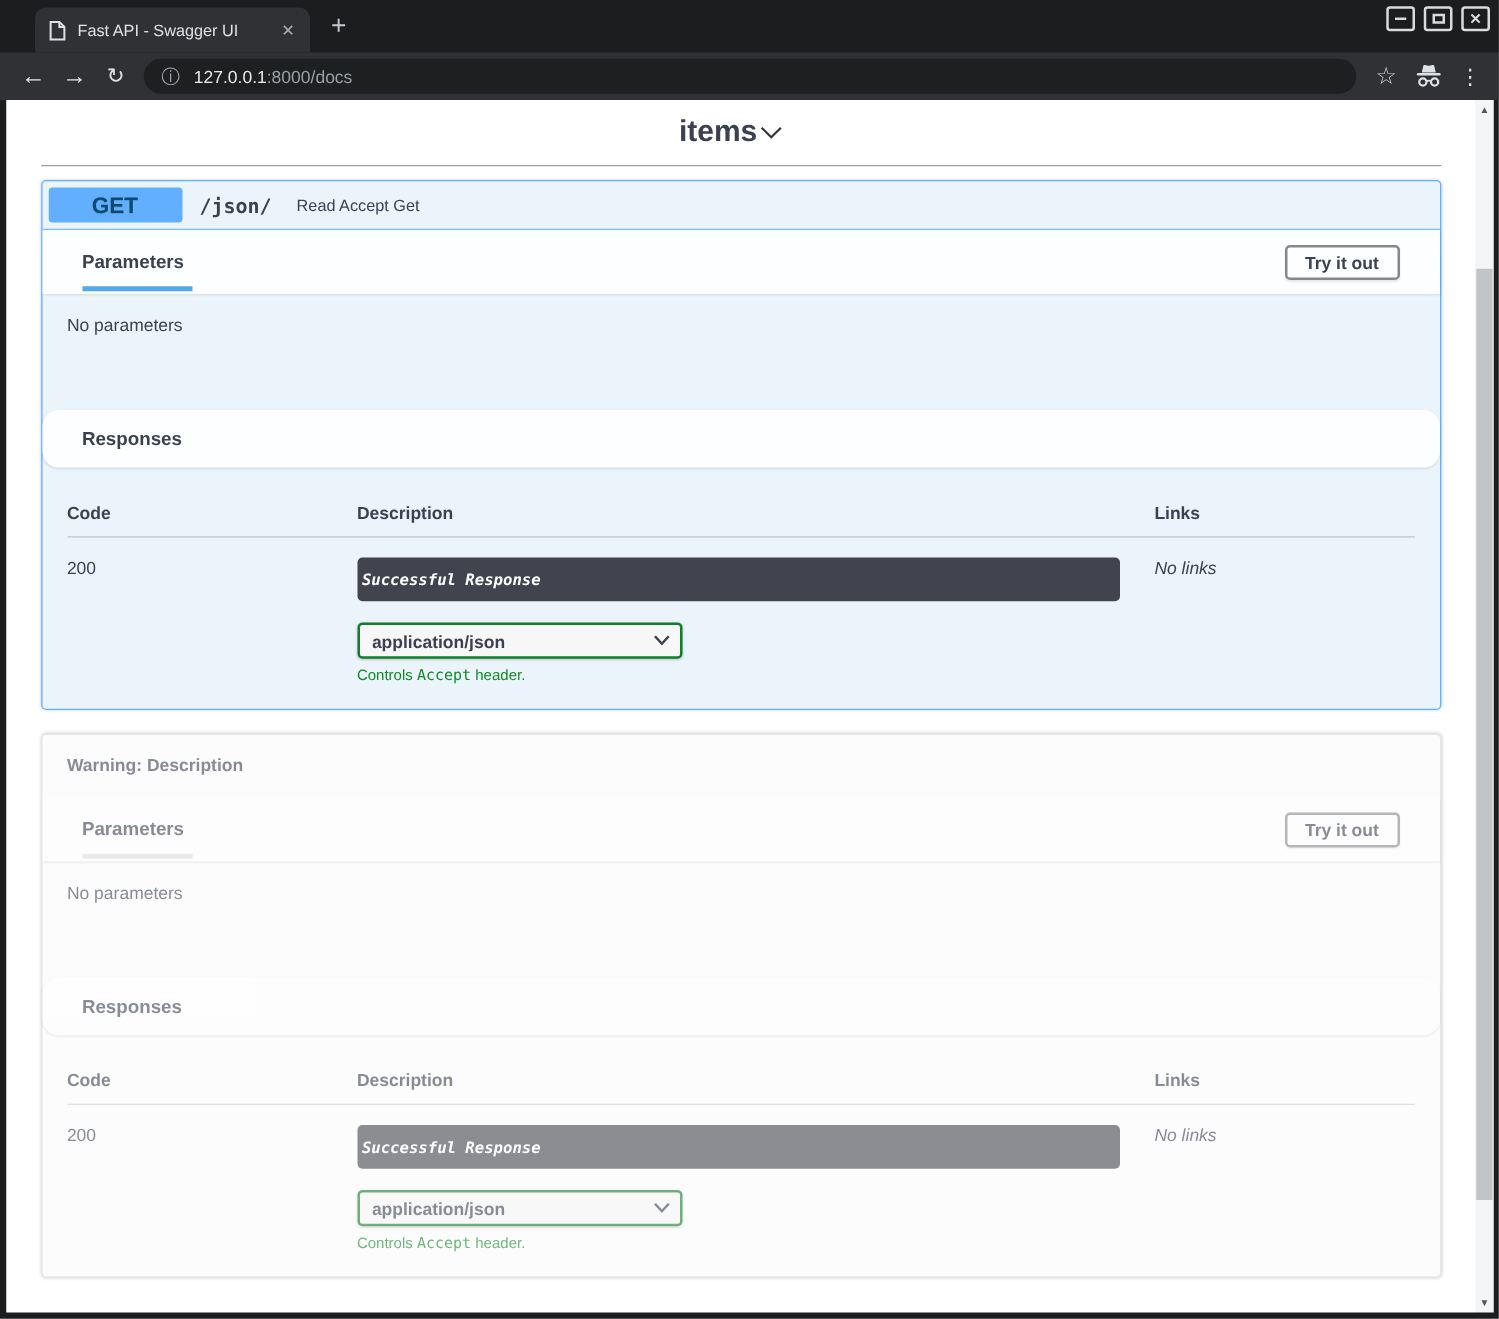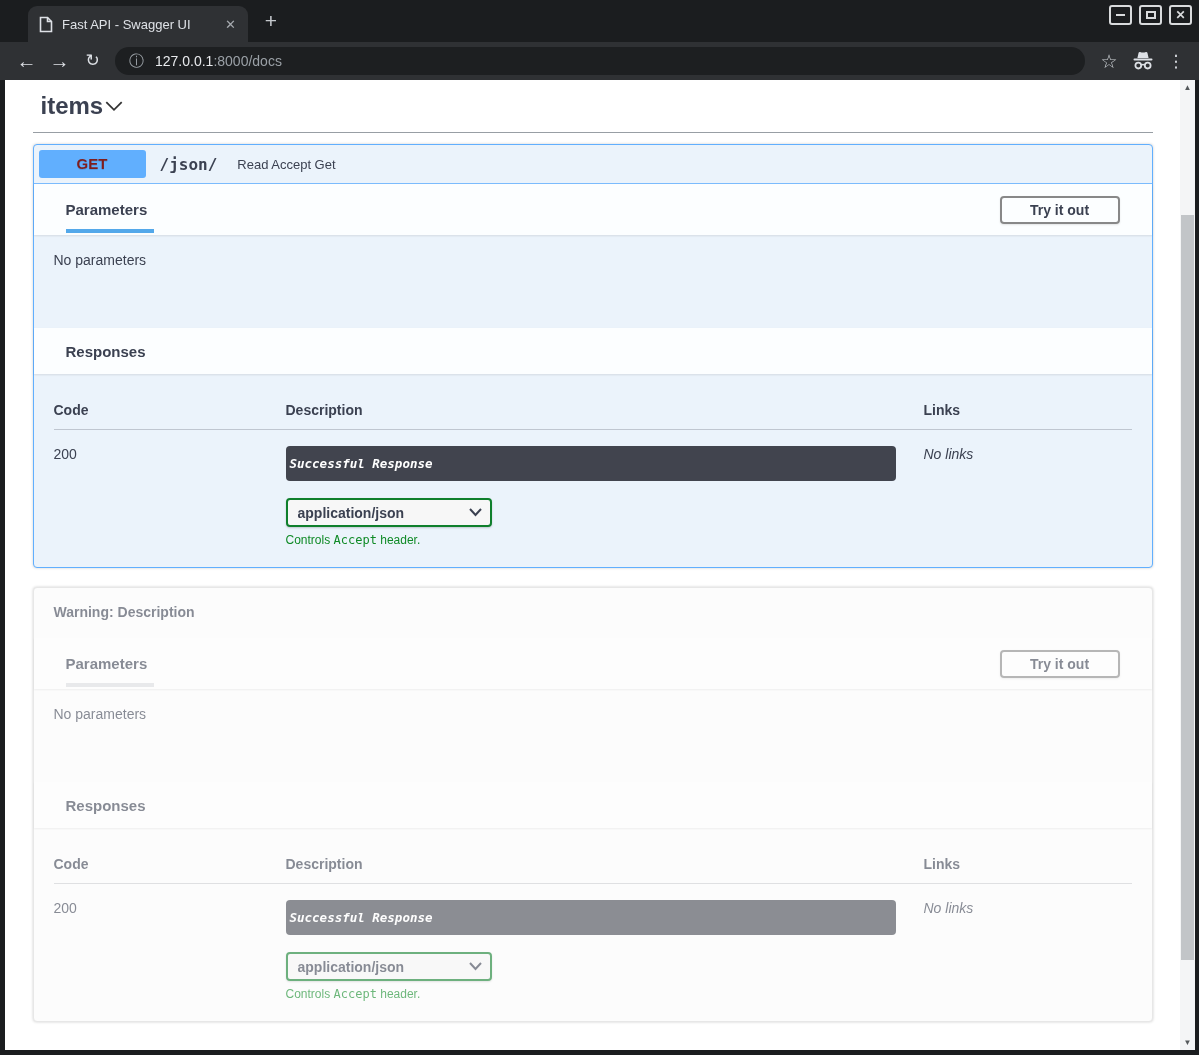--- a/index.html
+++ b/index.html
@@ -38,70 +38,70 @@
   .viewport { position:absolute; left:5px; top:80px; right:19px; bottom:5px; background:#fff; overflow:hidden; }
   .scrollbar { position:absolute; top:80px; right:4px; width:15px; bottom:5px; background:#f4f5f6; }
   .sb-btn { position:absolute; left:0; right:0; height:15px; color:#54585b; font-size:8px;
             text-align:center; line-height:15px; }
   .sb-up { top:0; } .sb-down { bottom:0; }
   .sb-thumb { position:absolute; left:1px; right:1px; top:135px; height:745px; background:#c2c5c8; }
 
   .content { width:1120px; margin:0 auto; padding-top:8px; color:#3b4151; }
 
   
-  .tag-header { display:flex; align-items:center; justify-content:flex-start;
+  .tag-header { display:flex; align-items:center; justify-content:center;
                 padding:4px 22px 12px 8px; border-bottom:1px solid #989ea4; }
   .tag-header h3 { font-size:24px; font-weight:bold; color:#3b4151; }
 
   
   .opblock { margin-top:11px; border:1px solid; border-radius:4px; box-shadow:0 0 3px rgba(0,0,0,.19); }
   .opblock.get { border-color:#61affe; background:#ebf3fb; }
   .opblock.deprecated { border-color:#e7e7e7; background:#fcfcfc; margin-top:19px; }
   .opblock.deprecated > * { opacity:.6; }
 
   .opblock-summary { display:flex; align-items:center; padding:5px; }
   .get .opblock-summary { border-bottom:1px solid #7cbcfe; }
   .deprecated .opblock-summary { border-bottom:1px solid #ebebeb; }
   .method-badge { min-width:107px; height:28px; line-height:28px; text-align:center; border-radius:3px;
-                  color:#7f1d1d; font-weight:bold; font-size:15px; text-shadow:0 1px 0 rgba(0,0,0,.12); }
+                  color:#0c4a6e; font-weight:bold; font-size:18px; text-shadow:0 1px 0 rgba(0,0,0,.12); }
   .get .method-badge { background:#61affe; }
   .deprecated .method-badge { background:#ebebeb; text-shadow:none; }
   .path { margin-left:14px; font-family:"DejaVu Sans Mono", monospace; font-weight:bold;
           font-size:16px; color:#3b4151; }
   .deprecated .path { text-decoration:line-through; }
   .summary-desc { margin-left:20px; font-size:13px; color:#3b4151; }
 
   .deprecated-warning { padding:16px 20px 18px; font-weight:bold; font-size:14px; color:#3b4151; }
 
   .section-header { display:flex; align-items:center; justify-content:space-between; min-height:51px;
                     padding:0 32px; background:rgba(255,255,255,.85); box-shadow:0 1px 2px rgba(0,0,0,.1); }
   .tab-param { font-size:15px; font-weight:bold; color:#3b4151; position:relative; padding:15px 0 15px; }
   .tab-param::after { content:""; position:absolute; left:0; bottom:0; width:88px; height:4px; background:#53a8ea; }
   .deprecated .tab-param::after { background:#dcdee0; }
-  .btn-try { width:120px; height:28px; background:transparent; border:2px solid #888; border-radius:4px;
+  .btn-try { width:92px; height:28px; background:transparent; border:2px solid #888; border-radius:4px;
              font-weight:bold; font-size:14px; color:#3b4151; font-family:"Liberation Sans", sans-serif;
              box-shadow:0 1px 2px rgba(0,0,0,.1); cursor:pointer; }
 
   .params-body { padding:17px 20px; min-height:93px; font-size:14px; color:#3b4151; }
 
-  .resp-hd { min-height:46px; }
+  .resp-hd { min-height:46px;border-radius:13px; }
   .resp-title { font-size:15px; font-weight:bold; color:#3b4151; }
 
   .responses-body { padding:20px; }
   .resp-row { display:flex; font-size:14px; color:#3b4151; }
   .resp-row.head { font-weight:bold; padding:8px 0 11px; border-bottom:1px solid rgba(59,65,81,.25); }
   .resp-row.data { padding-top:16px; }
   .col-code { width:232px; }
   .col-desc { flex:1; padding-right:28px; }
   .col-links { width:208px; font-style:italic; }
 
   .resp-markdown { background:#41444e; border-radius:4px; padding:10px 4px; color:#fff;
                    font-family:"DejaVu Sans Mono", monospace; font-style:italic; font-weight:bold;
                    font-size:12.5px; }
-  .select-wrap { position:relative; width:206px; margin-top:17px; }
+  .select-wrap { position:relative; width:260px; margin-top:17px; }
   .select-wrap select { width:100%; height:29px; appearance:none; -webkit-appearance:none;
                         border:2px solid #0f7f2c; border-radius:4px; background:#f7f7f7;
                         font-weight:bold; font-size:14px; color:#3b4151; padding:0 30px 0 10px;
                         font-family:"Liberation Sans", sans-serif; box-shadow:0 1px 2px rgba(0,0,0,.18); }
   .select-chevron { position:absolute; right:10px; top:10px; pointer-events:none; }
   .accept-note { margin-top:6px; font-size:12px; color:#0f8a26; }
   .accept-note code { font-family:"DejaVu Sans Mono", monospace; font-size:12px; }
 </style>
 </head>
 <body>

